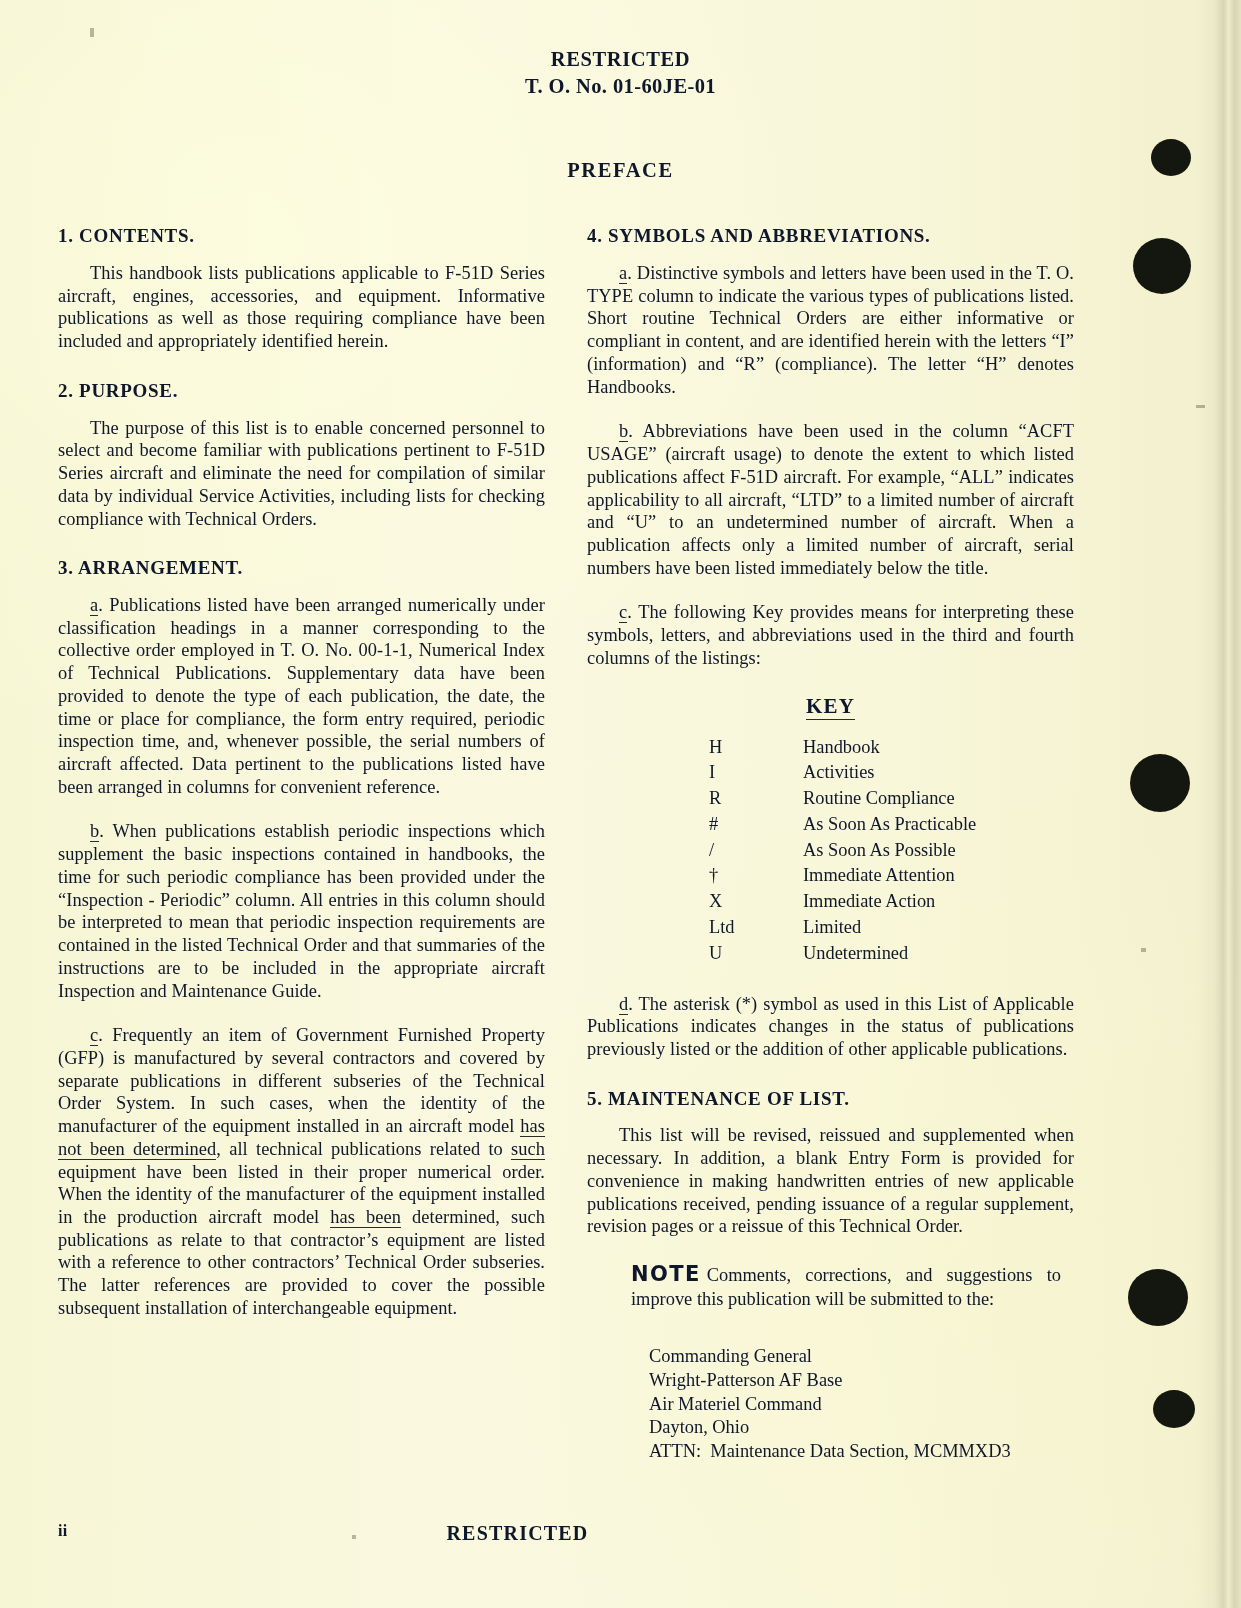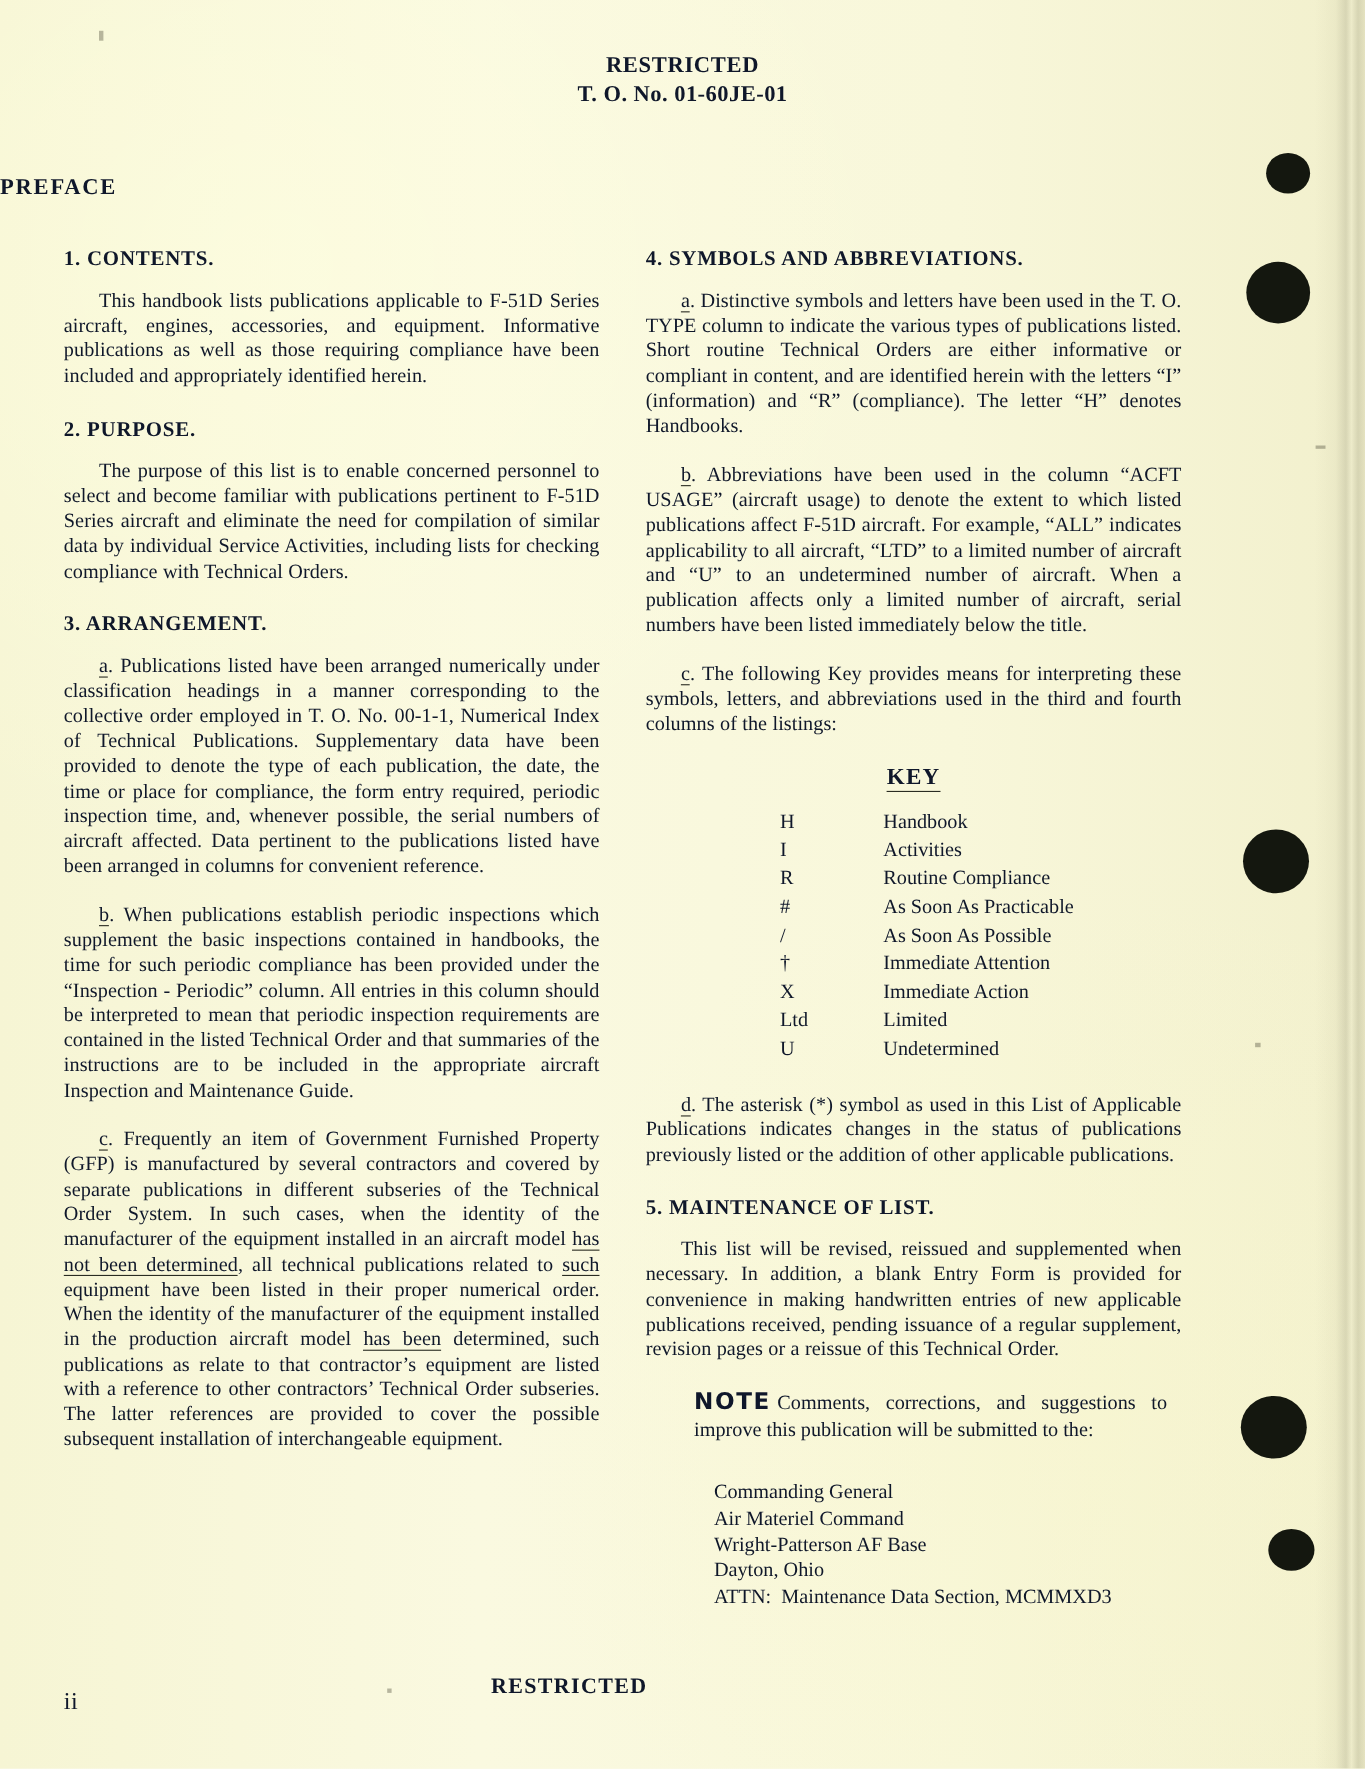--- a/index.html
+++ b/index.html
@@ -65,21 +65,21 @@
     font-size: 20.5px;
     letter-spacing: 0.6px;
   }
   .doc-header .line2 {
     font-weight: bold;
     font-size: 20.5px;
     letter-spacing: 0.4px;
   }
 
   .preface-title {
-    text-align: left;
+    text-align: center;
     margin-top: 60px;
     font-weight: bold;
     font-size: 20.5px;
     letter-spacing: 1.6px;
   }
 
   
   .columns {
     display: flex;
     margin-top: 42px;
@@ -185,23 +185,24 @@
   .footer {
     position: absolute;
     left: 0;
     right: 0;
     bottom: 86px;
     z-index: 2;
   }
   .footer .page-num {
     position: absolute;
     left: 58px;
-    top: 12px;
-    font-size: 22px;
+    top: 0;
+    font-size: 16px;
     letter-spacing: 0.4px;
+    font-weight: bold;
   }
   .footer .restricted {
     position: absolute;
     left: 0;
     width: 1035px;
     top: 0;
     text-align: center;
     font-weight: bold;
     font-size: 20px;
     letter-spacing: 1.2px;
@@ -327,22 +328,22 @@
 
         <p class="body" style="margin-top:26px;"><span class="lbl">d</span><span>.  The asterisk (*) symbol as used in this List of Applicable Publications indicates changes in the status of publications previously listed or the addition of other applicable publications.</span></p>
 
         <h2 class="section-heading spaced">5.  MAINTENANCE OF LIST.</h2>
         <p class="body after-heading">This list will be revised, reissued and supplemented when necessary. In addition, a blank Entry Form is provided for convenience in making handwritten entries of new applicable publications received, pending issuance of a regular supplement, revision pages or a reissue of this Technical Order.</p>
 
         <div class="note-block"><span class="note-word">NOTE</span><span>Comments, corrections, and suggestions to improve this publication will be submitted to the:</span></div>
 
         <div class="address">
           <div>Commanding General</div>
+          <div>Wright-Patterson AF Base</div>
           <div>Air Materiel Command</div>
-          <div>Wright-Patterson AF Base</div>
           <div>Dayton, Ohio</div>
           <div>ATTN:  Maintenance Data Section, MCMMXD3</div>
         </div>
 
       </div>
     </div>
   </div>
 
   <div class="footer">
     <div class="page-num">ii</div>

